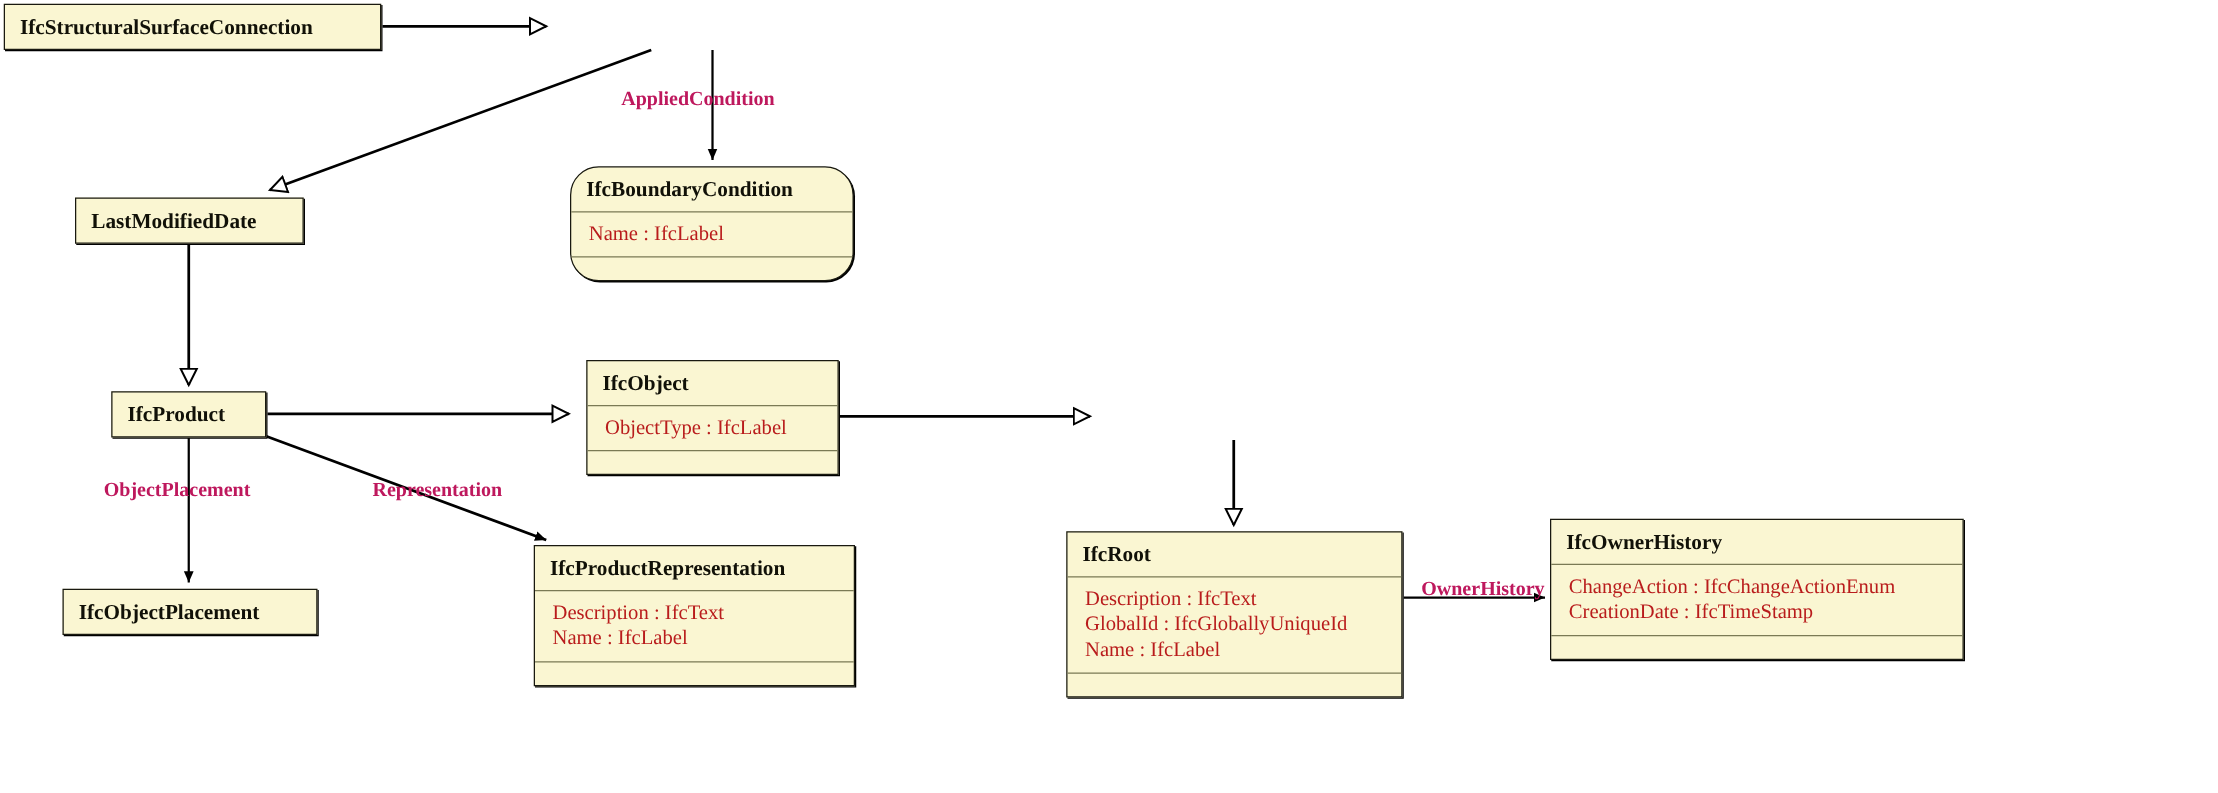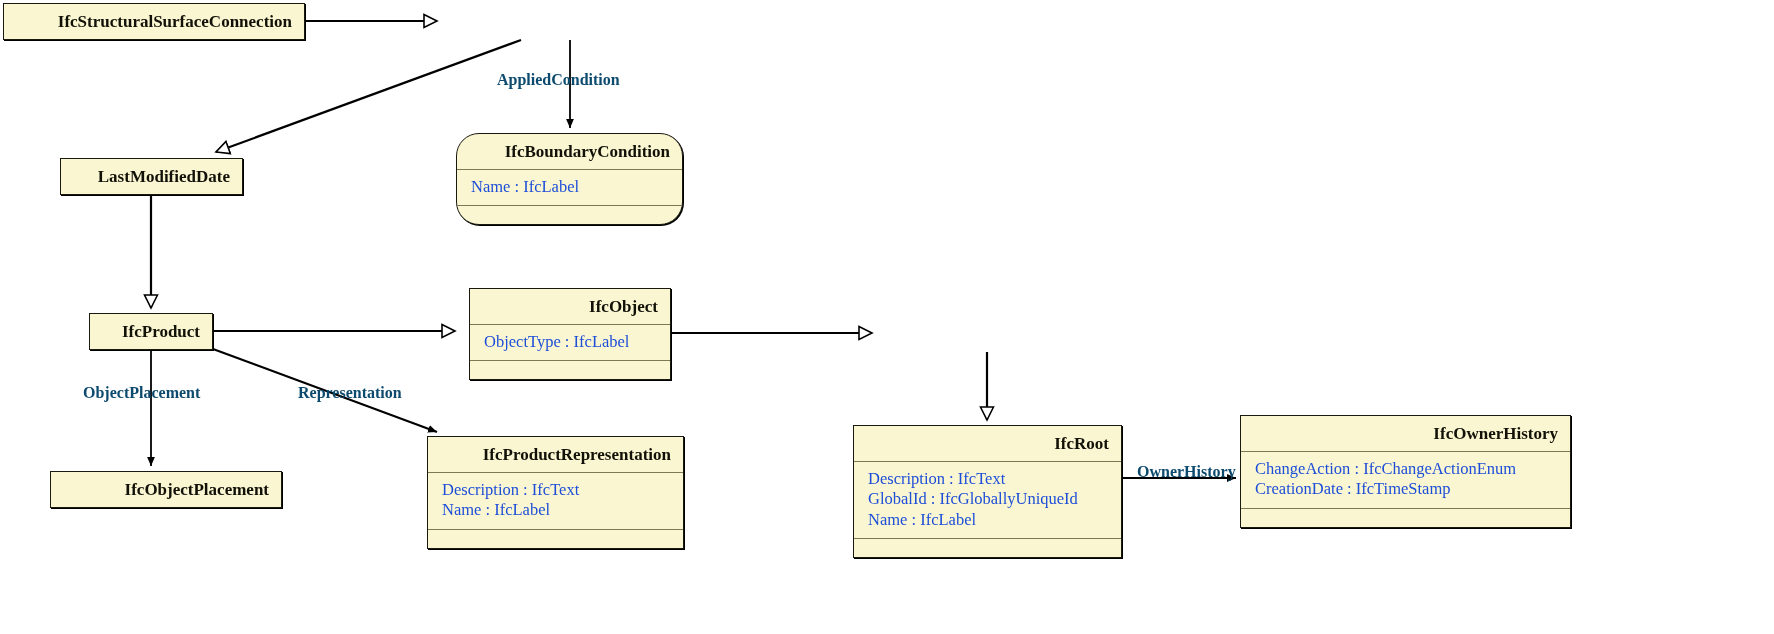--- a/index.html
+++ b/index.html
@@ -16,44 +16,44 @@
     position:absolute;
     background:#faf6d2;
     border:1.5px solid #191910;
     box-sizing:border-box;
     box-shadow:1px 1px 0 #000;
   }
   .node .title{
     font-weight:bold;
     font-size:17px;
     color:#111108;
-    text-align:right;
+    text-align:left;
     padding:9px 12px 8px 12px;
     line-height:1.05;
     white-space:nowrap;
   }
   .node.compart .title{border-bottom:1.5px solid #7a7a55;}
   .node .attrs{
     padding:7px 14px 8px 14px;
     border-bottom:1.5px solid #7a7a55;
   }
   .node .attr{
     font-size:16.5px;
-    color:#1d4ed8;
+    color:#b91c1c;
     line-height:20.5px;
     white-space:nowrap;
   }
   .node .spacer{height:18px;}
 
   .edge-label{
     position:absolute;
     font-family:"Liberation Serif","DejaVu Serif",serif;
     font-weight:bold;
     font-size:16px;
-    color:#0c4a6e;
+    color:#be185d;
     white-space:nowrap;
   }
 </style>
 </head>
 <body>
 
 <div id="canvas">
 
   <svg id="edges" viewBox="0 0 1774 634">
     <defs>
@@ -132,21 +132,21 @@
 
   <div class="node compart" style="left:469px;top:288px;width:202px;">
     <div class="title">IfcObject</div>
     <div class="attrs">
       <div class="attr">ObjectType : IfcLabel</div>
     </div>
     <div class="spacer"></div>
   </div>
 
 
-  <div class="node" style="left:50px;top:471px;width:232px;">
+  <div class="node" style="left:50px;top:471px;width:204px;">
     <div class="title">IfcObjectPlacement</div>
   </div>
 
   <div class="node compart" style="left:427px;top:436px;width:257px;">
     <div class="title">IfcProductRepresentation</div>
     <div class="attrs">
       <div class="attr">Description : IfcText</div>
       <div class="attr">Name : IfcLabel</div>
     </div>
     <div class="spacer"></div>

